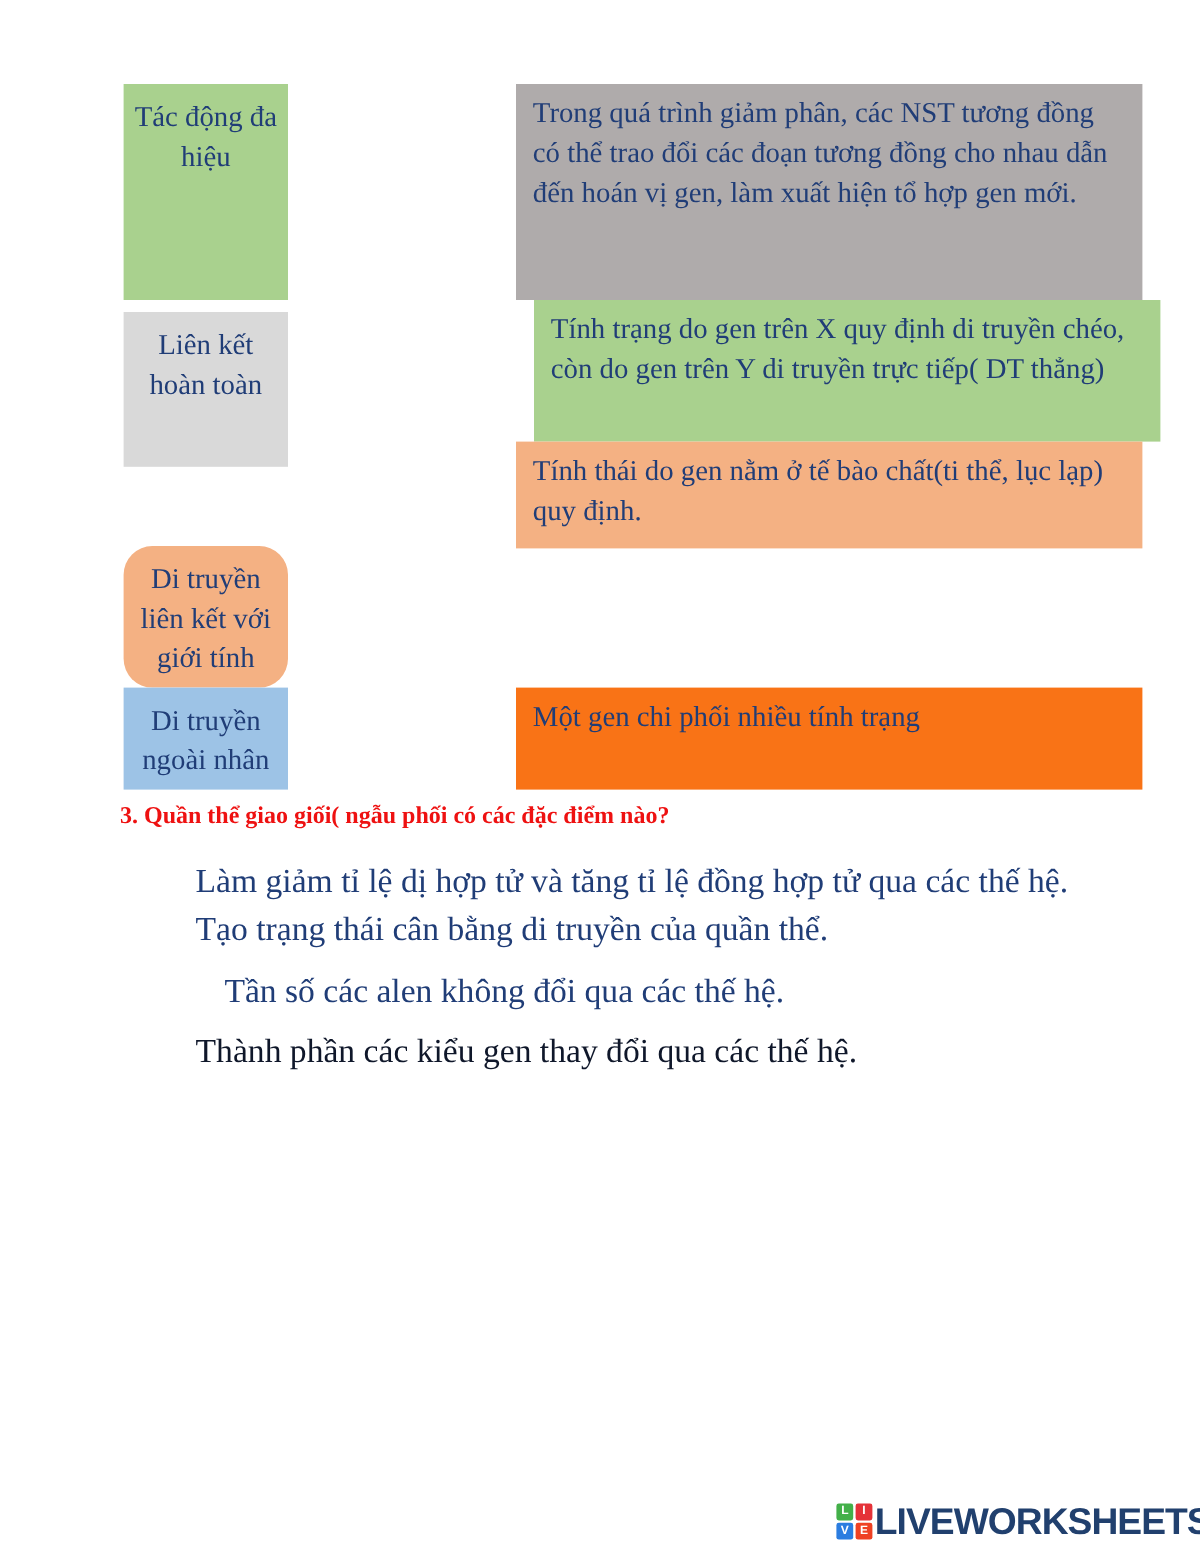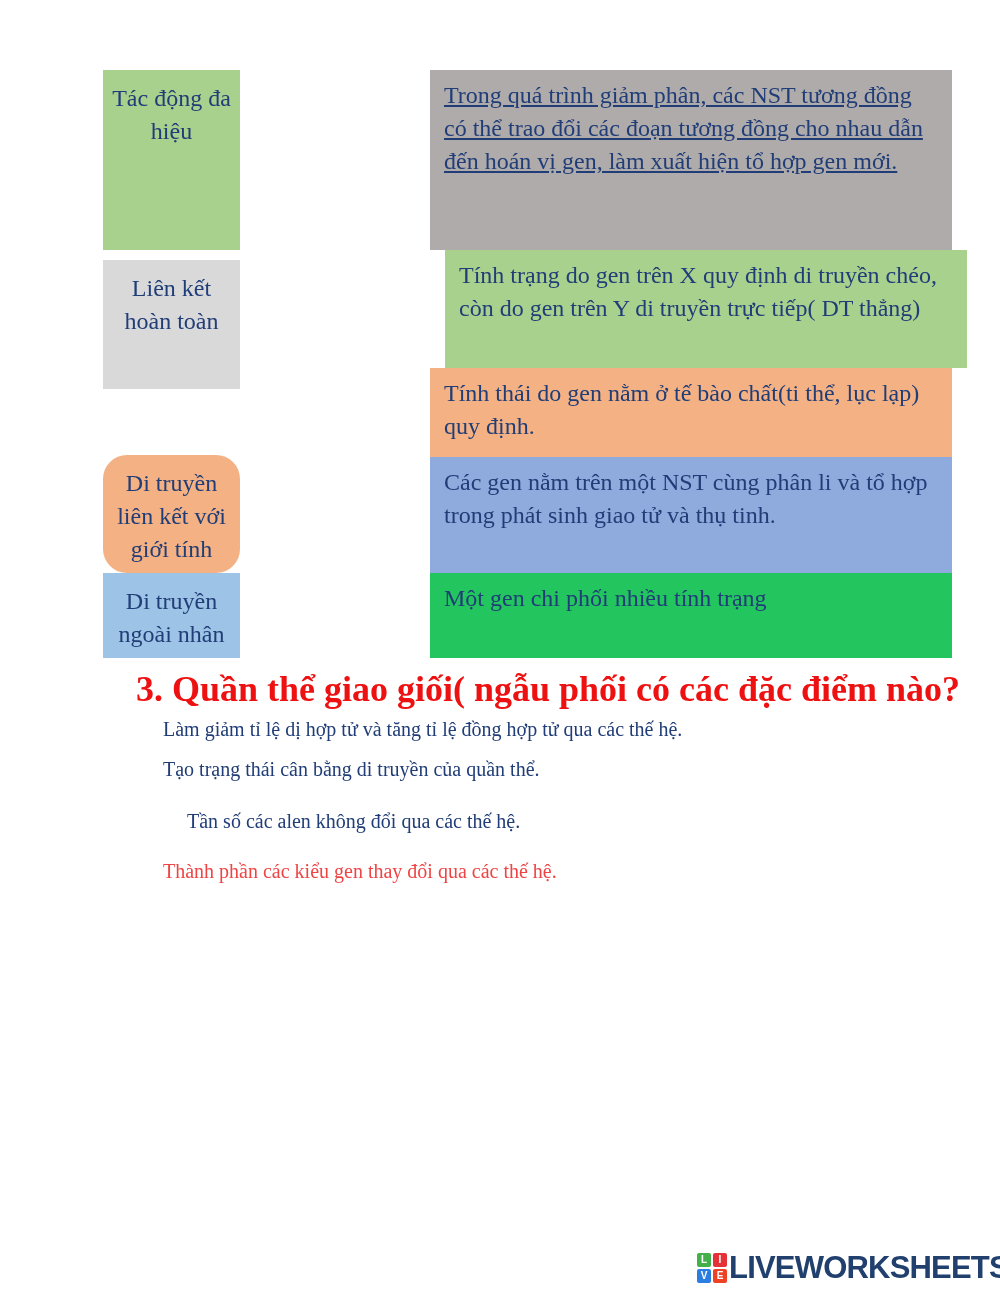--- a/index.html
+++ b/index.html
@@ -41,30 +41,29 @@
   .rb3 { top: 368px; height: 89px;  }
   .rb4 { top: 457px; height: 116px; }
   .rb5 { top: 573px; height: 85px;  }
 
   
   .q-heading {
     position: absolute;
     left: 100px; top: 668px;
     width: 860px;
     margin: 0;
-    font-size: 36px;
+    font-size: 20px;
     font-weight: bold;
     line-height: 1.2;
-    text-align: right;
   }
   .q-option {
     position: absolute;
     left: 163px;
     width: 800px;
-    font-size: 20px;
+    font-size: 28px;
     line-height: 1.25;
     cursor: pointer;
   }
   .opt1 { top: 717px; }
   .opt2 { top: 757px; }
   .opt3 { top: 809px; margin-left: 24px; }
   .opt4 { top: 859px; }
 
   
   .footer-logo {
@@ -103,32 +102,31 @@
 </head>
 <body>
 
 <div class="page">
 
   <div class="box left-box lb1" style="background-color: rgb(169, 209, 142);">Tác động đa hiệu</div>
   <div class="box left-box lb2" style="background-color: rgb(217, 217, 217);">Liên kết hoàn toàn</div>
   <div class="box left-box lb4" style="background-color: rgb(244, 177, 131); border-radius: 24px;">Di truyền liên kết với giới tính</div>
   <div class="box left-box lb5" style="background-color: rgb(157, 195, 230);">Di truyền ngoài nhân</div>
 
-  <div class="box right-box rb1" style="background-color: rgb(175, 171, 171); text-decoration: underline;">Trong quá trình giảm phân, các NST tương đồng có thể trao đổi các đoạn tương đồng cho nhau dẫn đến hoán vị gen, làm xuất hiện tổ hợp gen mới.</div>
+  <div class="box right-box rb1" style="background-color: rgb(175, 171, 171);">Trong quá trình giảm phân, các NST tương đồng có thể trao đổi các đoạn tương đồng cho nhau dẫn đến hoán vị gen, làm xuất hiện tổ hợp gen mới.</div>
   <div class="box right-box rb2" style="background-color: rgb(169, 209, 142);">Tính trạng do gen trên X quy định di truyền chéo, còn do gen trên Y di truyền trực tiếp( DT thẳng)</div>
   <div class="box right-box rb3" style="background-color: rgb(244, 177, 131);">Tính thái do gen nằm ở tế bào chất(ti thể, lục lạp) quy định.</div>
-  <div class="box right-box rb4" style="background-color: rgb(143, 170, 220);">Các gen nằm trên một NST cùng phân li và tổ hợp trong phát sinh giao tử và thụ tinh.</div>
-  <div class="box right-box rb5" style="background-color: #22c55e;">Một gen chi phối nhiều tính trạng</div>
+  <div class="box right-box rb5" style="background-color: #f97316;">Một gen chi phối nhiều tính trạng</div>
 
   <h3 class="q-heading" style="color: rgb(238, 17, 17);">3. Quần thể giao giối( ngẫu phối có các đặc điểm nào?</h3>
 
   <div class="q-option opt1" style="color: rgb(32, 61, 119);">Làm giảm tỉ lệ dị hợp tử và tăng tỉ lệ đồng hợp tử qua các thế hệ.</div>
   <div class="q-option opt2" style="color: rgb(32, 61, 119);">Tạo trạng thái cân bằng di truyền của quần thể.</div>
   <div class="q-option opt3" style="color: rgb(32, 61, 119);">Tần số các alen không đổi qua các thế hệ.</div>
-  <div class="q-option opt4" style="color: #ef4444;">Thành phần các kiểu gen thay đổi qua các thế hệ.</div>
+  <div class="q-option opt4" style="color: #0f172a;">Thành phần các kiểu gen thay đổi qua các thế hệ.</div>
 
   <div class="footer-logo">
     <div class="logo-tiles">
       <div class="logo-tile" style="background-color: rgb(67, 176, 73);">L</div>
       <div class="logo-tile" style="background-color: rgb(229, 50, 56);">I</div>
       <div class="logo-tile" style="background-color: rgb(43, 125, 224);">V</div>
       <div class="logo-tile" style="background-color: rgb(239, 65, 35);">E</div>
     </div>
     <div class="brand-text" style="color: rgb(33, 64, 110);">LIVEWORKSHEETS</div>
   </div>

